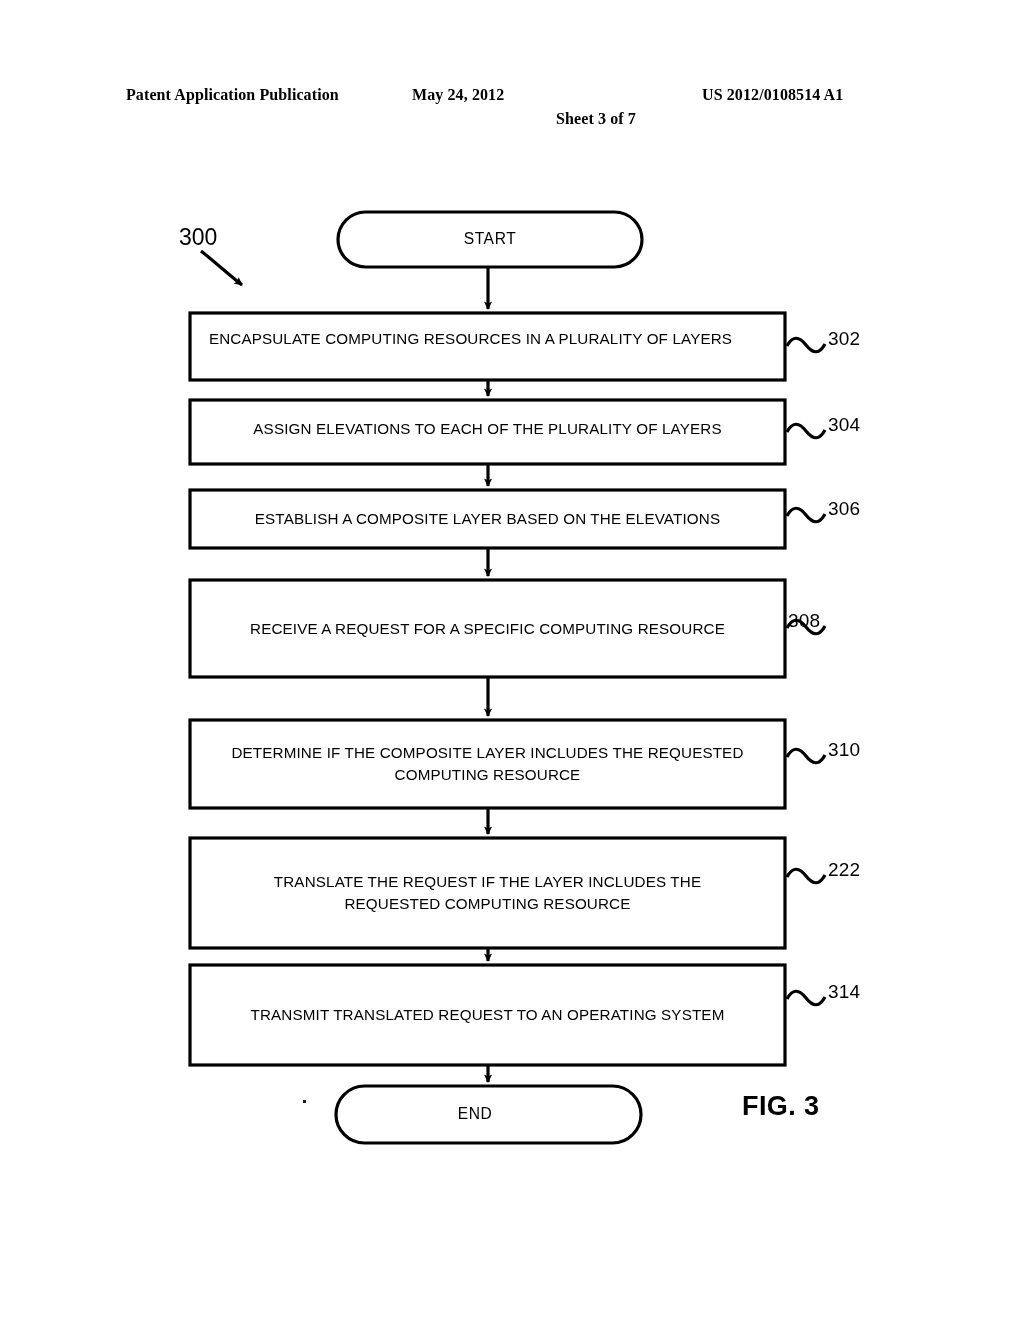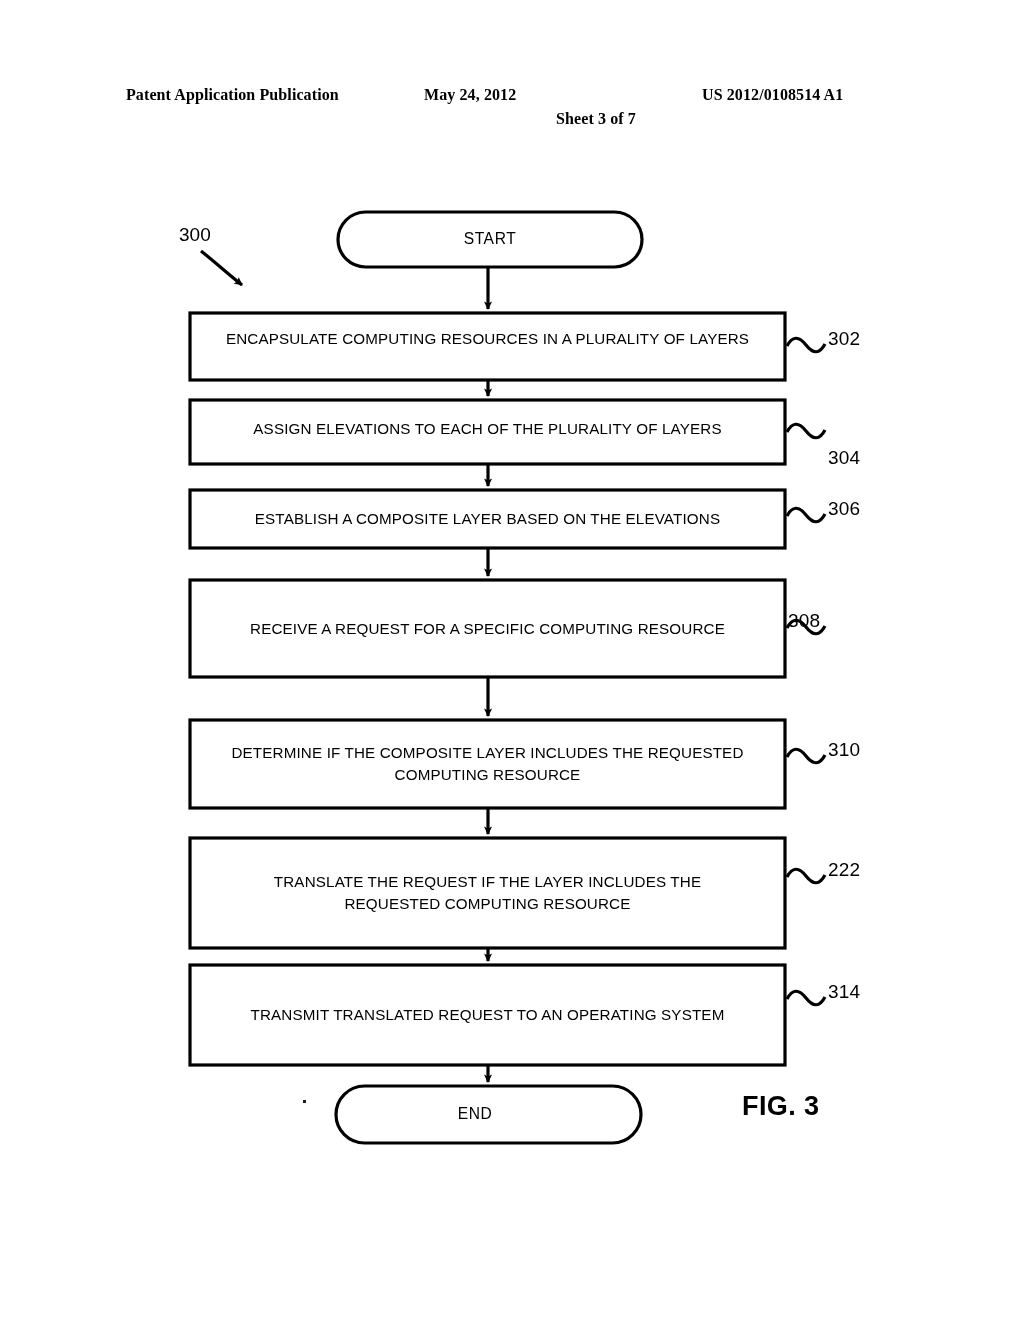--- a/index.html
+++ b/index.html
@@ -23,21 +23,21 @@
     left: 0;
     width: 951px;
     height: 30px;
     font-family: "Liberation Serif", serif;
     font-weight: bold;
     font-size: 16px;
     letter-spacing: 0.1px;
     white-space: nowrap;
   }
   #page-header .hdr-pub   { position: absolute; left: 126px; top: 0; }
-  #page-header .hdr-date  { position: absolute; left: 424px; top: 0; }
+  #page-header .hdr-date  { position: absolute; left: 412px; top: 0; }
   #page-header .hdr-sheet { position: absolute; left: 556px; top: 0; margin-top: 24px; }
   #page-header .hdr-num   { position: absolute; left: 702px; top: 0; }
 
   
   #figure-canvas {
     position: absolute;
     left: 0;
     top: 0;
     width: 1024px;
     height: 1320px;
@@ -73,21 +73,21 @@
     font-size: 19px;
     letter-spacing: 0.2px;
     color: #000000;
     white-space: nowrap;
   }
   #ref-300 {
     position: absolute;
     left: 179px;
     top: 224px;
     font-family: "Liberation Sans", sans-serif;
-    font-size: 19px;
+    font-size: 23px;
     color: #000000;
   }
 
   
   #figure-caption {
     position: absolute;
     left: 742px;
     top: 1091px;
     font-family: "Liberation Sans", sans-serif;
     font-weight: bold;
@@ -156,33 +156,33 @@
       <path d="M787,757 q8,-15 19,-1 q11,14 19,-1"></path>
       <path d="M787,877 q8,-15 19,-1 q11,14 19,-1"></path>
       <path d="M787,999 q8,-15 19,-1 q11,14 19,-1"></path>
 
       <path d="M201,251 C215,262 228,274 242,285" stroke-width="3.2" marker-end="url(#arrowhead)"></path>
     </g>
   </svg>
 
   <div class="node-text terminal-text" style="left:338px; top:212px; width:304px; height:55px;">START</div>
 
-  <div class="node-text" style="left:205px; top:313px; width:565px; height:52px;">ENCAPSULATE COMPUTING RESOURCES IN A PLURALITY OF LAYERS</div>
+  <div class="node-text" style="left:188px; top:313px; width:565px; height:52px;">ENCAPSULATE COMPUTING RESOURCES IN A PLURALITY OF LAYERS</div>
   <div class="node-text" style="left:205px; top:400px; width:565px; height:58px;">ASSIGN ELEVATIONS TO EACH OF THE PLURALITY OF LAYERS</div>
   <div class="node-text" style="left:205px; top:490px; width:565px; height:58px;">ESTABLISH A COMPOSITE LAYER BASED ON THE ELEVATIONS</div>
   <div class="node-text" style="left:205px; top:580px; width:565px; height:97px;">RECEIVE A REQUEST FOR A SPECIFIC COMPUTING RESOURCE</div>
   <div class="node-text" style="left:200px; top:720px; width:575px; height:88px;">DETERMINE IF THE COMPOSITE LAYER INCLUDES THE REQUESTED COMPUTING RESOURCE</div>
   <div class="node-text" style="left:205px; top:965px; width:565px; height:100px;">TRANSMIT TRANSLATED REQUEST TO AN OPERATING SYSTEM</div>
   <div class="node-text" style="left:230px; top:838px; width:515px; height:110px;">TRANSLATE THE REQUEST IF THE LAYER INCLUDES THE REQUESTED COMPUTING RESOURCE</div>
 
   <div class="node-text terminal-text" style="left:336px; top:1086px; width:278px; height:57px;">END</div>
 
   <div id="ref-300">300</div>
   <div class="ref-num" style="left:828px; top:328px;">302</div>
-  <div class="ref-num" style="left:828px; top:414px;margin-top:33px;">304</div>
+  <div class="ref-num" style="left:828px; top:414px;">304</div>
   <div class="ref-num" style="left:828px; top:498px;">306</div>
   <div class="ref-num" style="left:788px; top:610px;">308</div>
   <div class="ref-num" style="left:828px; top:739px;">310</div>
   <div class="ref-num" style="left:828px; top:859px;">222</div>
   <div class="ref-num" style="left:828px; top:981px;">314</div>
 
   <div id="figure-caption">FIG. 3</div>
 
   <div id="stray-dot"></div>
 

